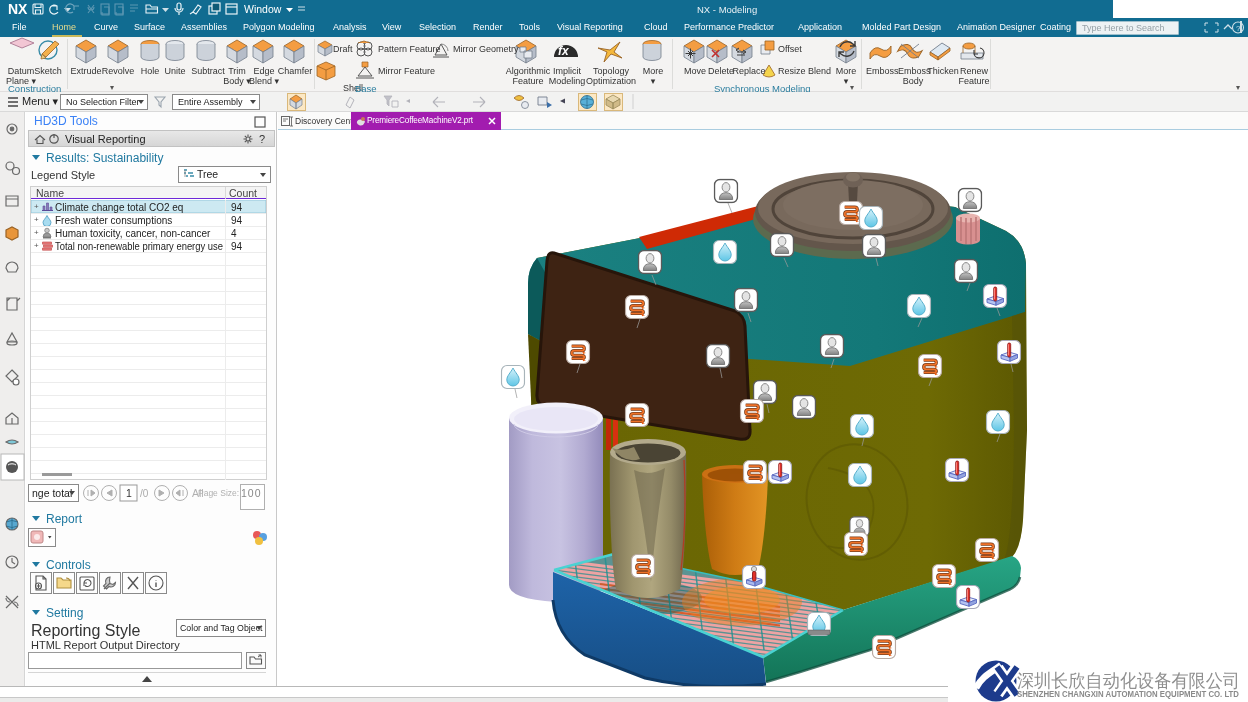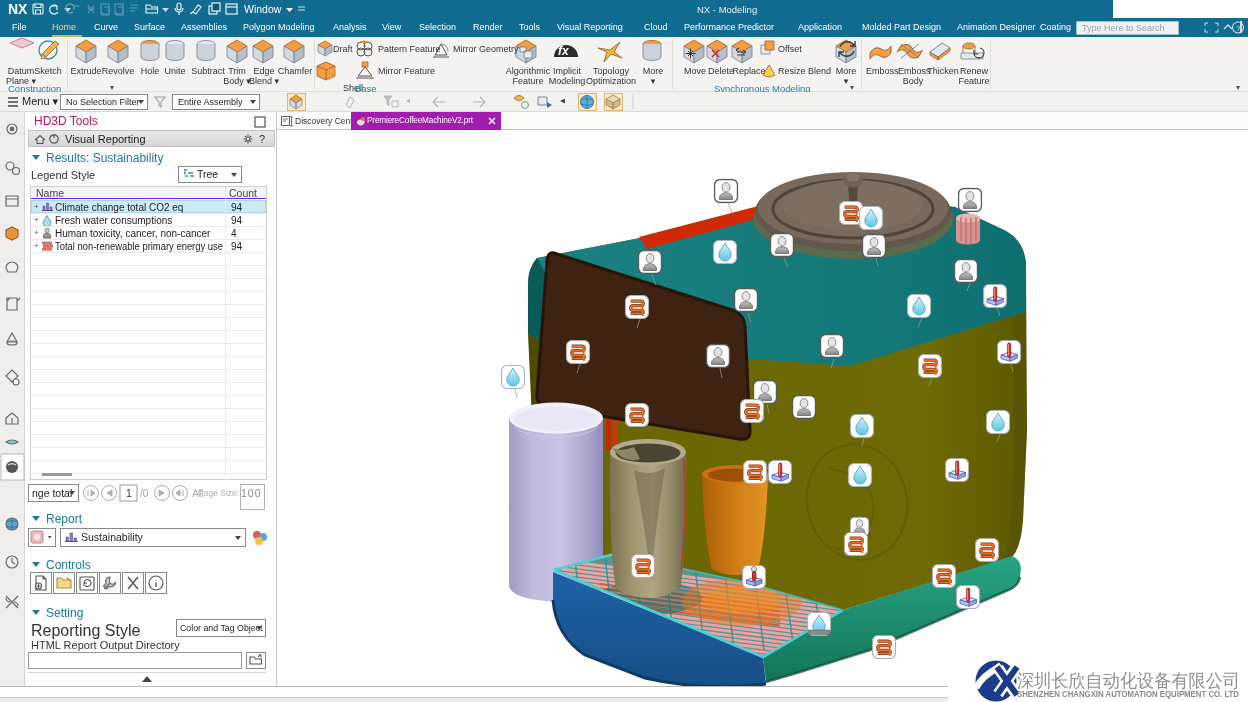--- a/index.html
+++ b/index.html
@@ -323,40 +323,40 @@
 <g stroke="#6a6a6a" fill="none" stroke-width="1.2">
 <circle cx="12" cy="412" r="6" fill="#58a8d0"></circle>
         <path d="M6,410 q6,-3 12,0 M6,414 q6,3 12,0 M12,406 v12" stroke="#2a6a8a" stroke-width="0.8"></path>
 <circle cx="12" cy="450" r="6"></circle>
         <path d="M12,446 v4 l3,2"></path>
 <path d="M6,484 l12,12 M18,484 l-12,12 M6,486 a4,4 0 0 0 4,4 M18,494 a4,4 0 0 0 -4,-4"></path>
 </g>
 </svg>
 </div>
 <div id="panel">
-<div class="abs" style="left:8px;top:2px;font-size:12px;color:#be185d">HD3D Tools</div>
+<div class="abs" style="left:8px;top:2px;font-size:12px;color:#3b82f6">HD3D Tools</div>
 <svg width="12" height="12" style="position:absolute;left:228px;top:4px">
       <rect x="1" y="1" width="10" height="10" fill="none" stroke="#555" stroke-width="1.2"></rect>
     </svg>
 <div class="abs" style="left:2px;top:18px;width:247px;height:17px;background:linear-gradient(#e8e8e8,#d6d6d6);border:1px solid #c2c2c2">
 <svg width="247" height="15">
         <path d="M6,9 l5,-4.5 l5,4.5 M8,8.5 v4 h6 v-4" fill="none" stroke="#555" stroke-width="1.1"></path>
         <circle cx="25" cy="8" r="4.2" fill="none" stroke="#555" stroke-width="1.2"></circle>
         <path d="M25,3 v4" stroke="#555" stroke-width="1.2"></path>
         <g fill="none" stroke="#555" stroke-width="1.1">
           <circle cx="219" cy="8" r="2"></circle>
           <path d="M219,3.5 v2 M219,10.5 v2 M214.5,8 h2 M221.5,8 h2 M215.8,4.8 l1.4,1.4 M220.8,9.8 l1.4,1.4 M222.2,4.8 l-1.4,1.4 M217.2,9.8 l-1.4,1.4"></path>
         </g>
         <text x="230" y="12" font-size="11" fill="#333">?</text>
       </svg>
 <span style="position:absolute;left:36px;top:2px;font-size:11px;color:#222">Visual Reporting</span>
 </div>
 <div class="sech" style="left:6px;top:39px">Results: Sustainability</div>
 <div class="abs" style="left:5px;top:57px;font-size:11px;color:#333">Legend Style</div>
-<div class="abs" style="left:152px;top:54px;width:64px;height:17px;background:#fff;border:1px solid #8a8a8a;font-size:10.5px;color:#222;line-height:15px">
+<div class="abs" style="left:152px;top:54px;width:93px;height:17px;background:#fff;border:1px solid #8a8a8a;font-size:10.5px;color:#222;line-height:15px">
 <svg width="13" height="13" style="margin:1px 2px 0 3px;vertical-align:top">
         <path d="M2,2 h3 M2,5 h2 M6,5 h5 M4,8 h2 M8,8 h4" stroke="#3a8ca8" stroke-width="1.4"></path>
         <path d="M3,2 v7" stroke="#888" stroke-width="0.8"></path>
       </svg>Tree
 <span class="dn" style="position:absolute;right:4px;top:6px;width:0;height:0;border-left:3.5px solid transparent;border-right:3.5px solid transparent;border-top:4px solid #444"></span>
 </div>
 <div class="abs" style="left:4px;top:74px;width:237px;height:294px;border:1px solid #cfcfcf;background:#fff">
 <div class="abs" style="left:0;top:0;width:235px;height:12px;background:#f4f4f4;border-bottom:1px solid #6d28d9;font-size:10.5px;color:#444">
         <span style="position:absolute;left:5px;top:0">Name</span>
         <span style="position:absolute;left:198px;top:0">Count</span>
@@ -420,27 +420,20 @@
 <text x="110" y="15" font-size="10.5" fill="#b0b0b0">All</text>
 </svg>
 <div class="abs" style="left:172px;top:376px;font-size:8.5px;color:#b0b0b0">Page Size:</div>
 <div class="abs" style="left:214px;top:372px;width:25px;height:26px;background:#fff;border:1px solid #b0b0b0;font-size:10.5px;color:#888;line-height:16px;text-align:right;padding-right:12px;letter-spacing:1px">100</div>
 <div class="sech" style="left:6px;top:400px">Report</div>
 <div class="abs" style="left:2px;top:416px;width:28px;height:19px;background:#fff;border:1px solid #8a8a8a"><svg width="26" height="17">
         <rect x="2" y="2" width="12" height="12" rx="2" fill="#f0b8b8" stroke="#c08888"></rect>
         <path d="M5,8 a3,3 0 1 1 6,0 a3,3 0 1 1 -6,0" fill="#fff" opacity="0.7"></path>
         <path d="M19,7 l3.5,0 l-1.75,2.5 z" fill="#444"></path>
       </svg></div>
-<div class="abs" style="left:34px;top:416px;width:186px;height:19px;background:#fff;border:1px solid #8a8a8a;font-size:10.5px;color:#222;line-height:17px">
-<svg width="13" height="13" style="margin:2px 3px 0 4px;vertical-align:top">
-        <path d="M1,10 v-4 h2.5 v4 M5,10 v-8 h2.5 v8 M9,10 v-3 h2.5 v3" fill="#8a7ab8" stroke="#5a4a98" stroke-width="0.6"></path>
-        <path d="M0,10.5 h13" stroke="#5a4a98"></path>
-      </svg>Sustainability
-<span class="dn" style="position:absolute;right:4px;top:7px;width:0;height:0;border-left:3.5px solid transparent;border-right:3.5px solid transparent;border-top:4px solid #444"></span>
-</div>
 <svg width="20" height="20" style="position:absolute;left:224px;top:416px">
       <circle cx="7" cy="7" r="4" fill="#e85858"></circle>
       <circle cx="13" cy="9" r="4" fill="#58a0e0"></circle>
       <circle cx="9" cy="13" r="4" fill="#f0c040"></circle>
     </svg>
 <div class="sech" style="left:6px;top:446px">Controls</div>
 <svg width="240" height="26" style="position:absolute;left:4px;top:460px">
 <g fill="#fdfdfd" stroke="#8a8a8a">
         <rect x="0.5" y="0.5" width="21" height="21"></rect>
         <rect x="23.5" y="0.5" width="21" height="21"></rect>

